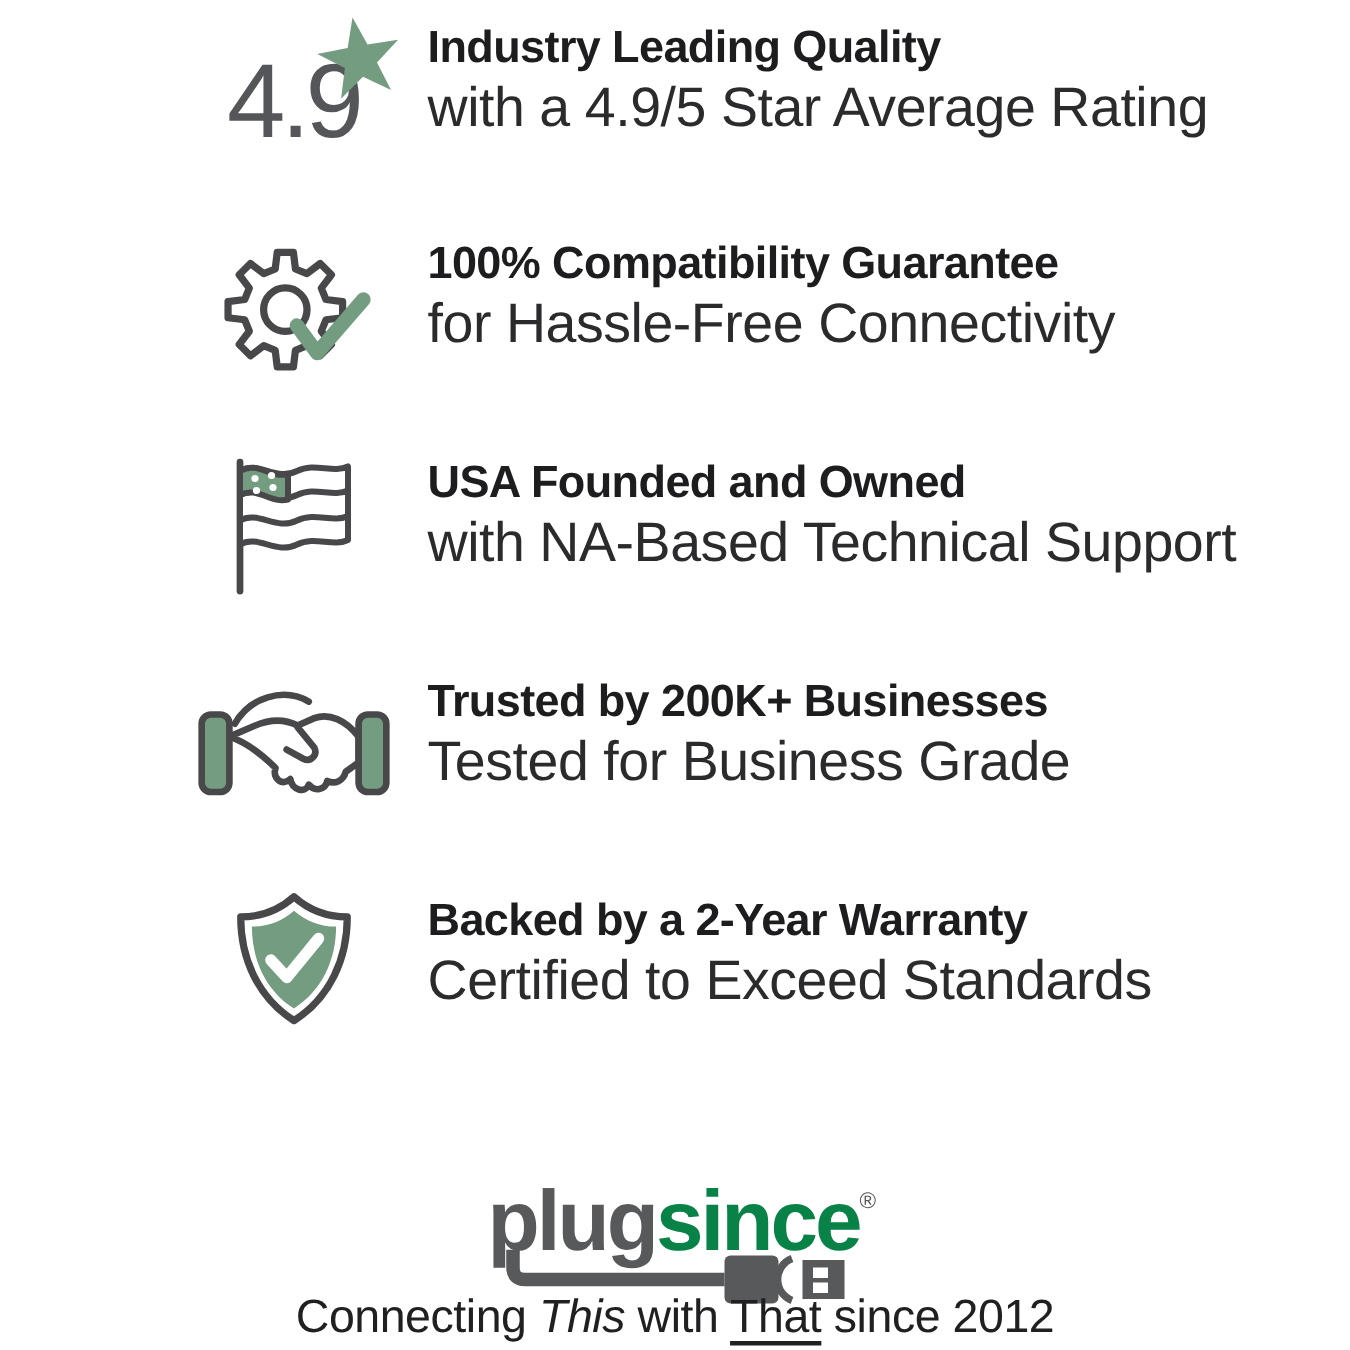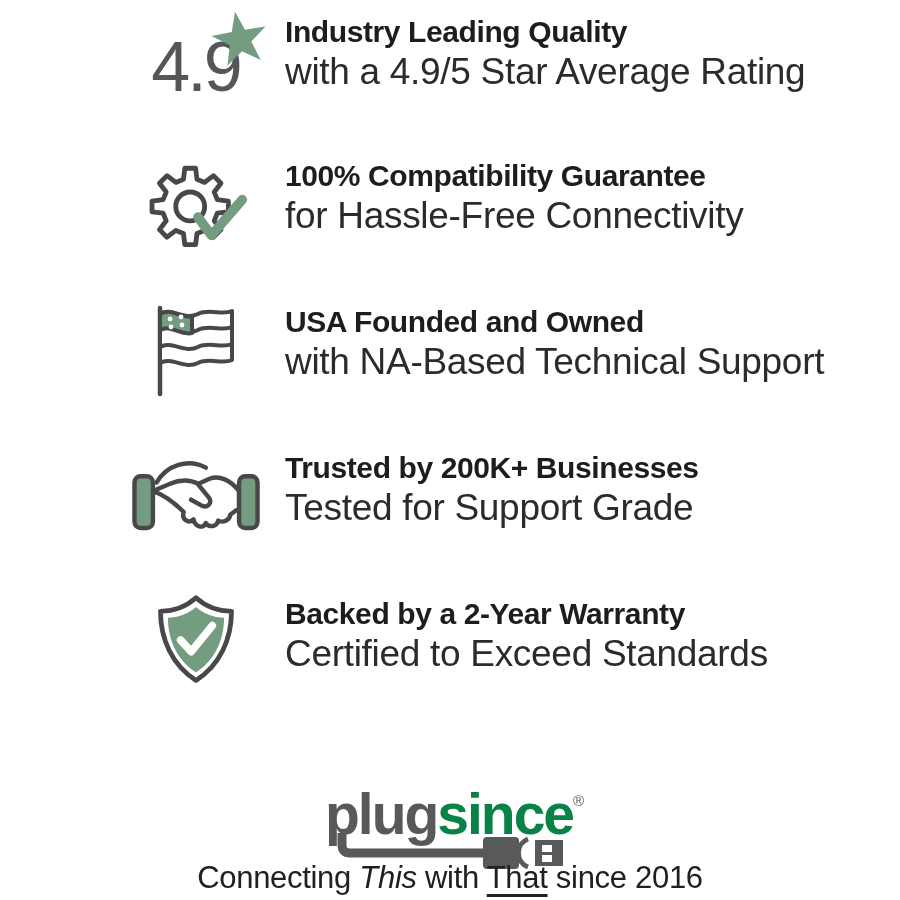--- a/index.html
+++ b/index.html
@@ -111,21 +111,21 @@
       <svg width="128" height="94" viewBox="0 0 104 76">
         <path d="M20,27 C28,13 46,7 60,15" fill="none" stroke="#48484a" stroke-width="3.6" stroke-linecap="round"></path>
         <path d="M17,34 C26,37 34,43 42,51 C40,57 46,61 50,57 C51,63 58,65 60,60 C63,64 69,63 70,58 C74,60 79,58 80,53 L87,48 L87,34 C80,25 71,21 63,24 L54,28 C46,24 38,25 31,28 Z" fill="#ffffff" stroke="#48484a" stroke-width="3.6" stroke-linejoin="round" stroke-linecap="round"></path>
         <path d="M54,29 L63,40 C65,44 61,48 57,46 L48,41" fill="#ffffff" stroke="#48484a" stroke-width="3.6" stroke-linejoin="round" stroke-linecap="round"></path>
         <rect x="2" y="22" width="15" height="42" rx="5" fill="#749c80" stroke="#48484a" stroke-width="3.6"></rect>
         <rect x="87" y="22" width="15" height="42" rx="5" fill="#749c80" stroke="#48484a" stroke-width="3.6"></rect>
       </svg>
     </div>
     <div class="text-box">
       <div class="feature-title">Trusted by 200K+ Businesses</div>
-      <div class="feature-subtitle">Tested for Support Grade</div>
+      <div class="feature-subtitle">Tested for Business Grade</div>
     </div>
   </div>
 
   <div class="feature-row row-4">
     <div class="icon-box">
       <svg width="96" height="96" viewBox="0 0 100 100">
         <path d="M50,4 C60,13 73,18 87,18 C87,47 75,74 50,90 C25,74 13,47 13,18 C27,18 40,13 50,4 Z" fill="#ffffff" stroke="#48484a" stroke-width="5" stroke-linejoin="round"></path>
         <path d="M50,4 C60,13 73,18 87,18 C87,47 75,74 50,90 C25,74 13,47 13,18 C27,18 40,13 50,4 Z" fill="#749c80" transform="translate(10.5,10.5) scale(0.79)"></path>
         <path d="M34,48 L45,60 L67,33" fill="none" stroke="#ffffff" stroke-width="8" stroke-linecap="round" stroke-linejoin="round"></path>
       </svg>
@@ -144,16 +144,16 @@
       <path d="M11,0 L11,12 Q11,20 19,20 L152,20" fill="none" stroke="#58595b" stroke-width="9"></path>
       <rect x="152" y="4" width="36" height="32" rx="4" fill="#58595b"></rect>
       <path d="M197,6 A15,15 0 0 0 197,34" fill="none" stroke="#58595b" stroke-width="5"></path>
       <rect x="204" y="7" width="28" height="26" fill="#58595b"></rect>
       <rect x="211" y="12" width="10" height="7" fill="#ffffff"></rect>
       <rect x="211" y="22" width="10" height="7" fill="#ffffff"></rect>
     </svg>
   </div>
 
   <div class="tagline">
-    <span class="t-prefix">Connecting </span><span class="t-this">This</span><span class="t-middle"> with </span><span class="t-that">That</span><span class="t-suffix"> since 2016</span>
+    <span class="t-prefix">Connecting </span><span class="t-this">This</span><span class="t-middle"> with </span><span class="t-that">That</span><span class="t-suffix"> since 2012</span>
   </div>
 
 </div>
 
 </body></html>

